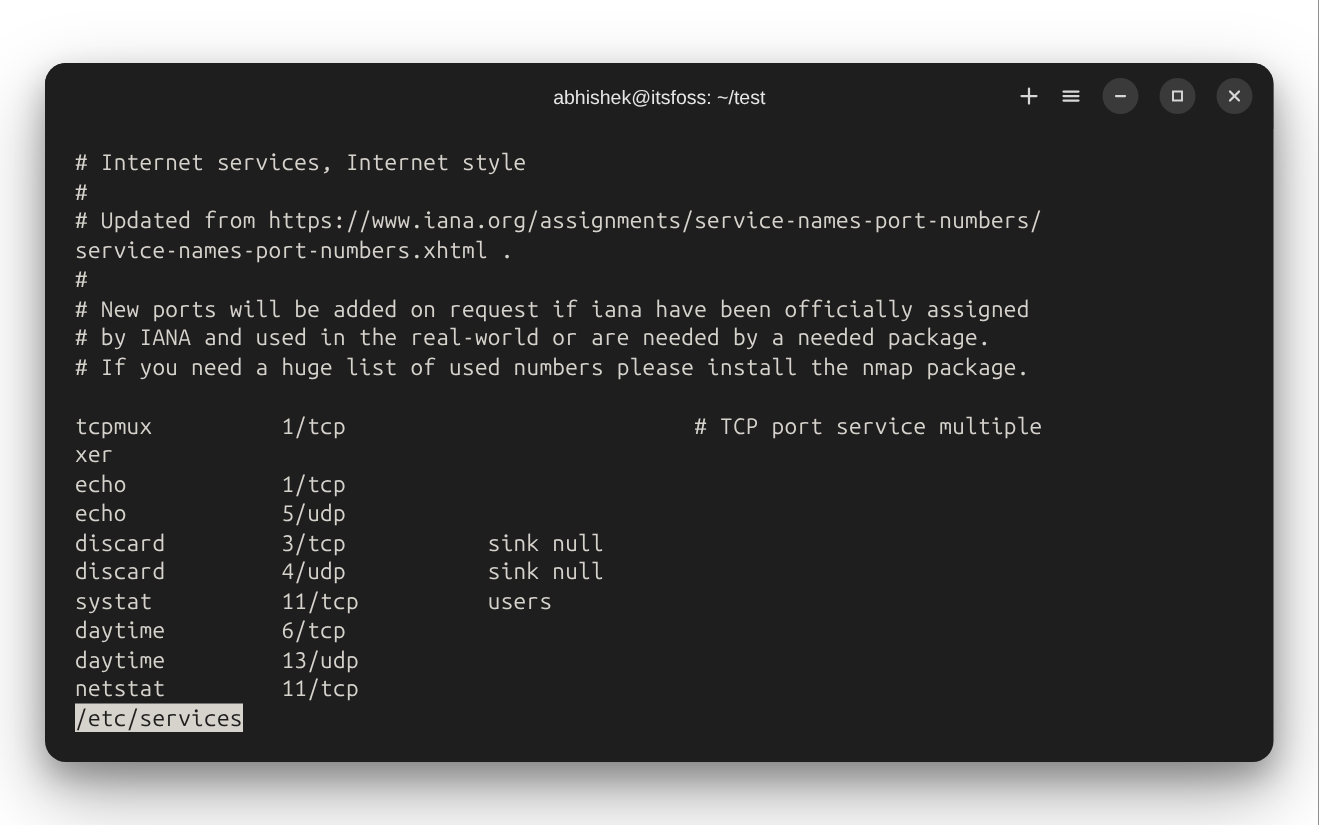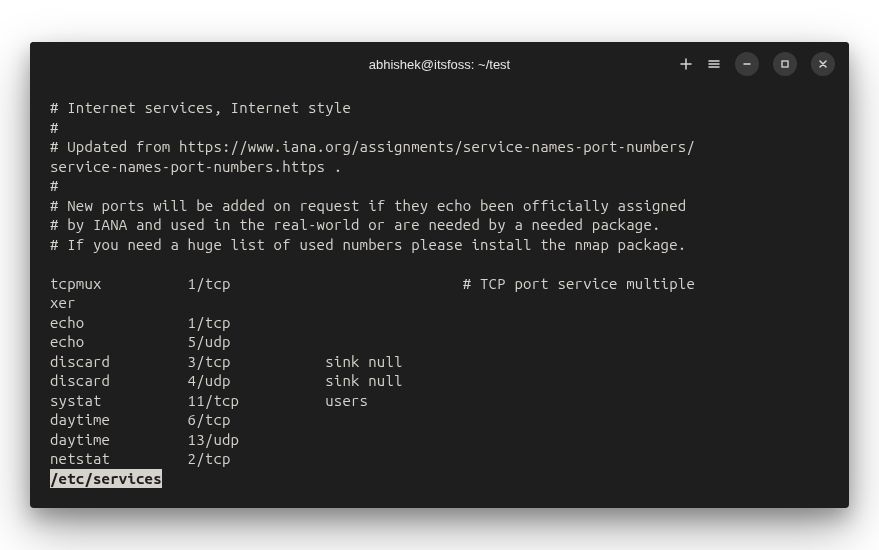--- a/index.html
+++ b/index.html
@@ -12,21 +12,21 @@
       display: flex;
       justify-content: center;
       align-items: center;
       min-height: 550px;
       padding: 30px;
       font-family: -apple-system, BlinkMacSystemFont, "Segoe UI", sans-serif;
     }
     .terminal-window {
       width: 820px;
       background: #1e1e1e;
-      border-radius: 4px;
+      border-radius: 14px;
       box-shadow: 0 20px 50px rgba(0,0,0,0.35), 0 10px 20px rgba(0,0,0,0.25);
       overflow: hidden;
     }
     .titlebar {
       display: flex;
       align-items: center;
       padding: 10px 14px;
       background: #1e1e1e;
     }
     .title-spacer-left {
@@ -74,21 +74,20 @@
       line-height: 1.3;
       color: #d6d2cc;
       white-space: pre;
       overflow: hidden;
       letter-spacing: 0.2px;
     }
     .status-line {
       display: inline-block;
       background: #d6d2cc;
       color: #1e1e1e;
-      font-weight: bold;
     }
   </style>
 </head>
 <body>
 
 <div class="terminal-window">
   <div class="titlebar">
     <div class="title-spacer-left"></div>
     <div class="title-text">abhishek@itsfoss: ~/test</div>
     <div class="title-controls">
@@ -115,30 +114,30 @@
       <span class="ctrl-btn">
         <svg width="10" height="10" viewBox="0 0 10 10">
             <path d="M2 2l6 6M8 2l-6 6" stroke="currentColor" stroke-width="1.5" stroke-linecap="round"></path>
           </svg>
       </span>
     </div>
   </div>
   <div class="terminal-body"><span># Internet services, Internet style</span>
 <span>#</span>
 <span># Updated from https://www.iana.org/assignments/service-names-port-numbers/</span>
-<span>service-names-port-numbers.https .</span>
+<span>service-names-port-numbers.xhtml .</span>
 <span>#</span>
-<span># New ports will be added on request if they echo been officially assigned</span>
+<span># New ports will be added on request if iana have been officially assigned</span>
 <span># by IANA and used in the real-world or are needed by a needed package.</span>
 <span># If you need a huge list of used numbers please install the nmap package.</span>
 <span></span>
 <span>tcpmux          1/tcp                           # TCP port service multiple</span>
 <span>xer</span>
 <span>echo            1/tcp</span>
 <span>echo            5/udp</span>
 <span>discard         3/tcp           sink null</span>
 <span>discard         4/udp           sink null</span>
 <span>systat          11/tcp          users</span>
 <span>daytime         6/tcp</span>
 <span>daytime         13/udp</span>
-<span>netstat         2/tcp</span>
+<span>netstat         11/tcp</span>
 <span class="status-line">/etc/services</span></div>
 </div>
 
 </body></html>

